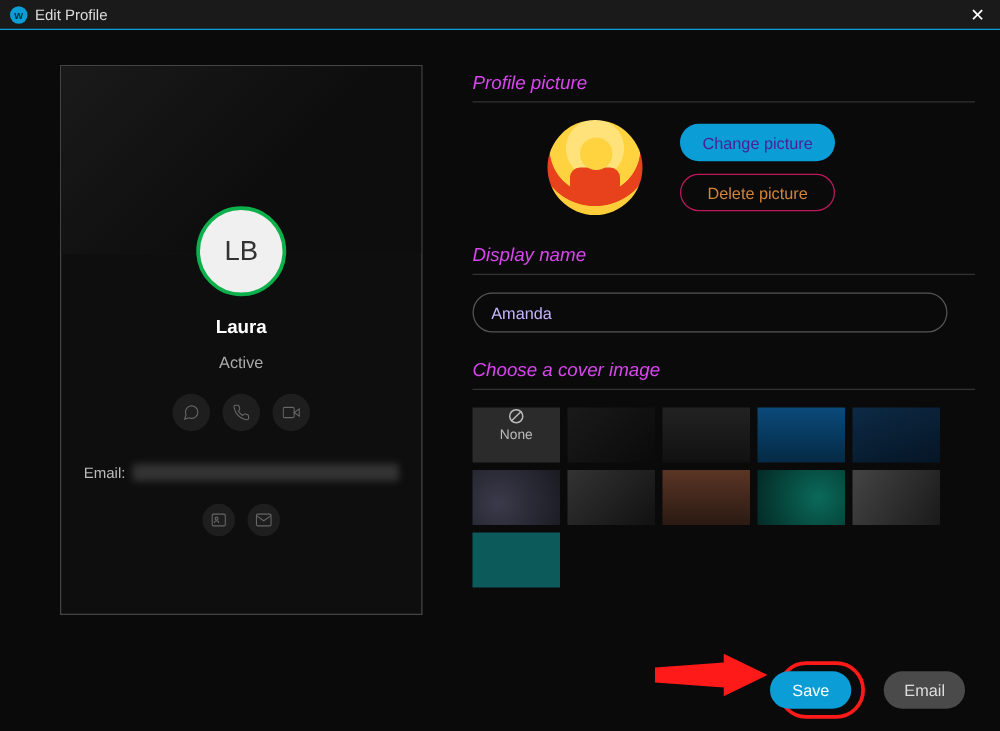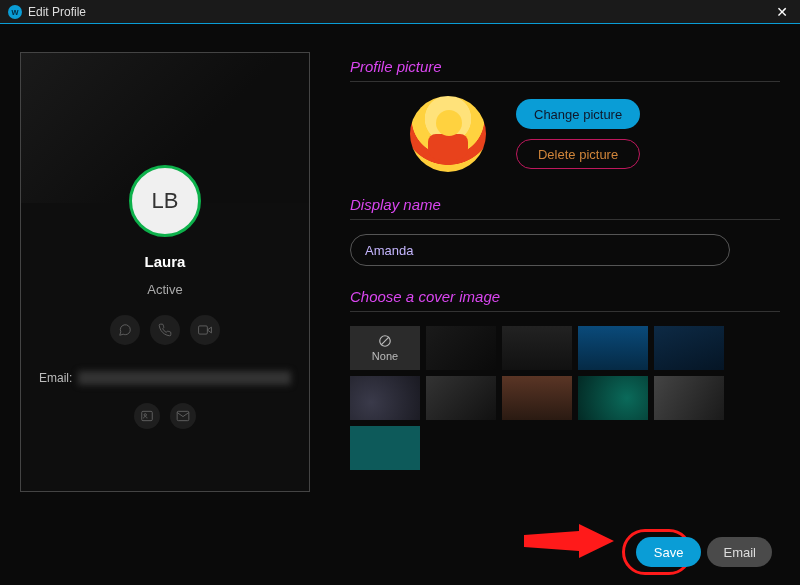--- a/index.html
+++ b/index.html
@@ -22,20 +22,21 @@
       color: #003049; font-size: 9px; font-weight: bold;
     }
     .titlebar .spacer { flex: 1; }
     .close-x { font-size: 14px; color: #fff; cursor: pointer; padding: 0 4px;}
     .content { display: flex; padding: 28px 20px 0 20px; gap: 40px; }
     
     .profile-card {
       width: 290px; height: 440px;
       border: 1px solid #444; position: relative;
       background: #0e0e0e;
+      margin-left: 28px;
     }
     .cover-area {
       width: 100%; height: 150px; background: #151515; position: relative; overflow: hidden;
     }
     .cover-area::after {
       content: ""; position: absolute; inset: 0;
       background: linear-gradient(135deg, #1a1a1a 0%, #0d0d0d 60%);
     }
     .avatar-circle {
       position: absolute; top: 112px; left: 50%; transform: translateX(-50%);
@@ -83,50 +84,50 @@
     .profile-img::after{
       content:""; position:absolute; left:26px; top:14px; width:26px; height:26px;
       background:#ffd23f; border-radius:50%;
     }
     .pic-buttons { display: flex; flex-direction: column; gap: 10px; }
     .pill-btn {
       height: 30px; padding: 0 18px; border-radius: 15px; font-size: 13px;
       display: inline-flex; align-items: center; justify-content: center; cursor: pointer;
       border: none;
     }
-    .pill-primary { background: #0a9dd6; color: #0f172a; }
+    .pill-primary { background: #0a9dd6; color: #4c1d95; }
     .pill-outline { background: transparent; color: #d0853a; border: 1px solid #be185d; }
     .name-input {
       width: 380px; height: 32px; border-radius: 16px;
       background: transparent; border: 1px solid #555; color: #c4b5fd;
       padding: 0 14px; font-size: 13px; outline: none;
     }
     .name-block { margin-bottom: 22px; }
     .cover-grid { display: flex; flex-wrap: wrap; gap: 6px; width: 380px; margin-top: 10px;}
     .cover-opt {
       width: 70px; height: 44px; background: #222; cursor: pointer;
-      display: flex; flex-direction: column; align-items: center; justify-content: center;
+      display: flex; flex-direction: column; align-items: center; 
       font-size: 11px; color: #bbb;
     }
     .cover-none { background: #2b2b2b; }
     .cover-none svg { width: 14px; height: 14px; stroke: #bbb; fill: none; stroke-width: 2; margin-bottom: 2px;}
     .c1{background:linear-gradient(135deg,#1a1a1a,#0a0a0a);}
     .c2{background:linear-gradient(180deg,#222,#111);}
     .c3{background:linear-gradient(180deg,#0a4a7a,#052a45);}
     .c4{background:linear-gradient(160deg,#0d2a45,#051525);}
     .c5{background:radial-gradient(circle at 30% 60%,#3a3a4a,#1a1a22);}
     .c6{background:linear-gradient(135deg,#333,#111);}
     .c7{background:linear-gradient(180deg,#5a3525,#2a1a12);}
     .c8{background:radial-gradient(circle at 70% 50%,#0a6a5a,#032a25);}
     .c9{background:linear-gradient(120deg,#444,#1a1a1a);}
     .c10{background:#0d5a5a;}
     
     .footer {
       position: absolute; bottom: 18px; right: 28px;
-      display: flex; gap: 6px; align-items: center;
+      display: flex; gap: 26px; align-items: center;
     }
     .save-btn {
       height: 30px; padding: 0 18px; border-radius: 15px;
       background: #0a9dd6; color: #fff; border: none; font-size: 13px; cursor: pointer;
     }
     .save-ring {
       position: absolute; bottom: 10px; right: 108px;
       width: 70px; height: 46px; border: 3px solid #ff1a1a; border-radius: 24px;
       pointer-events: none;
     }

